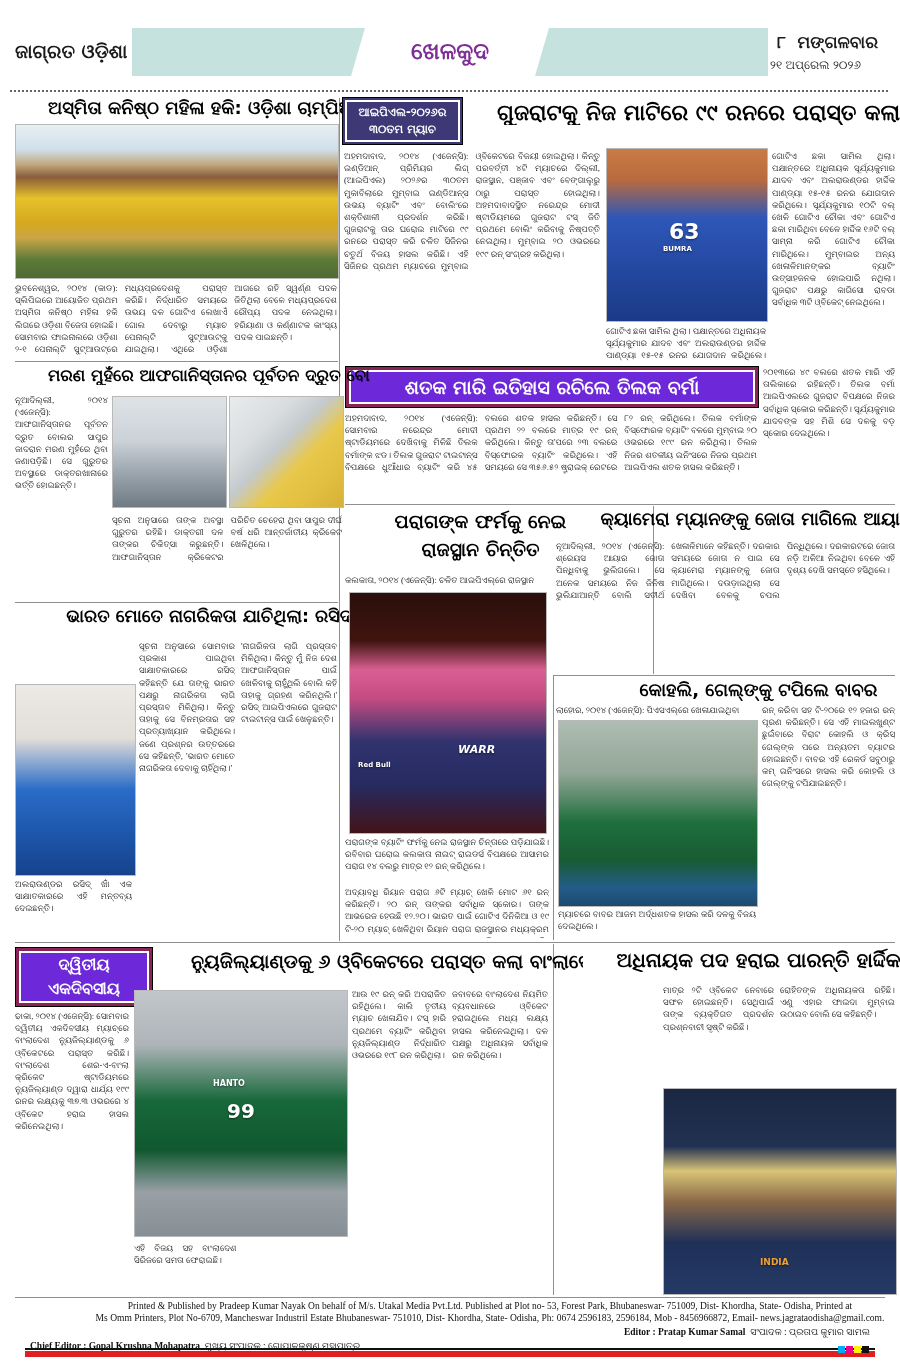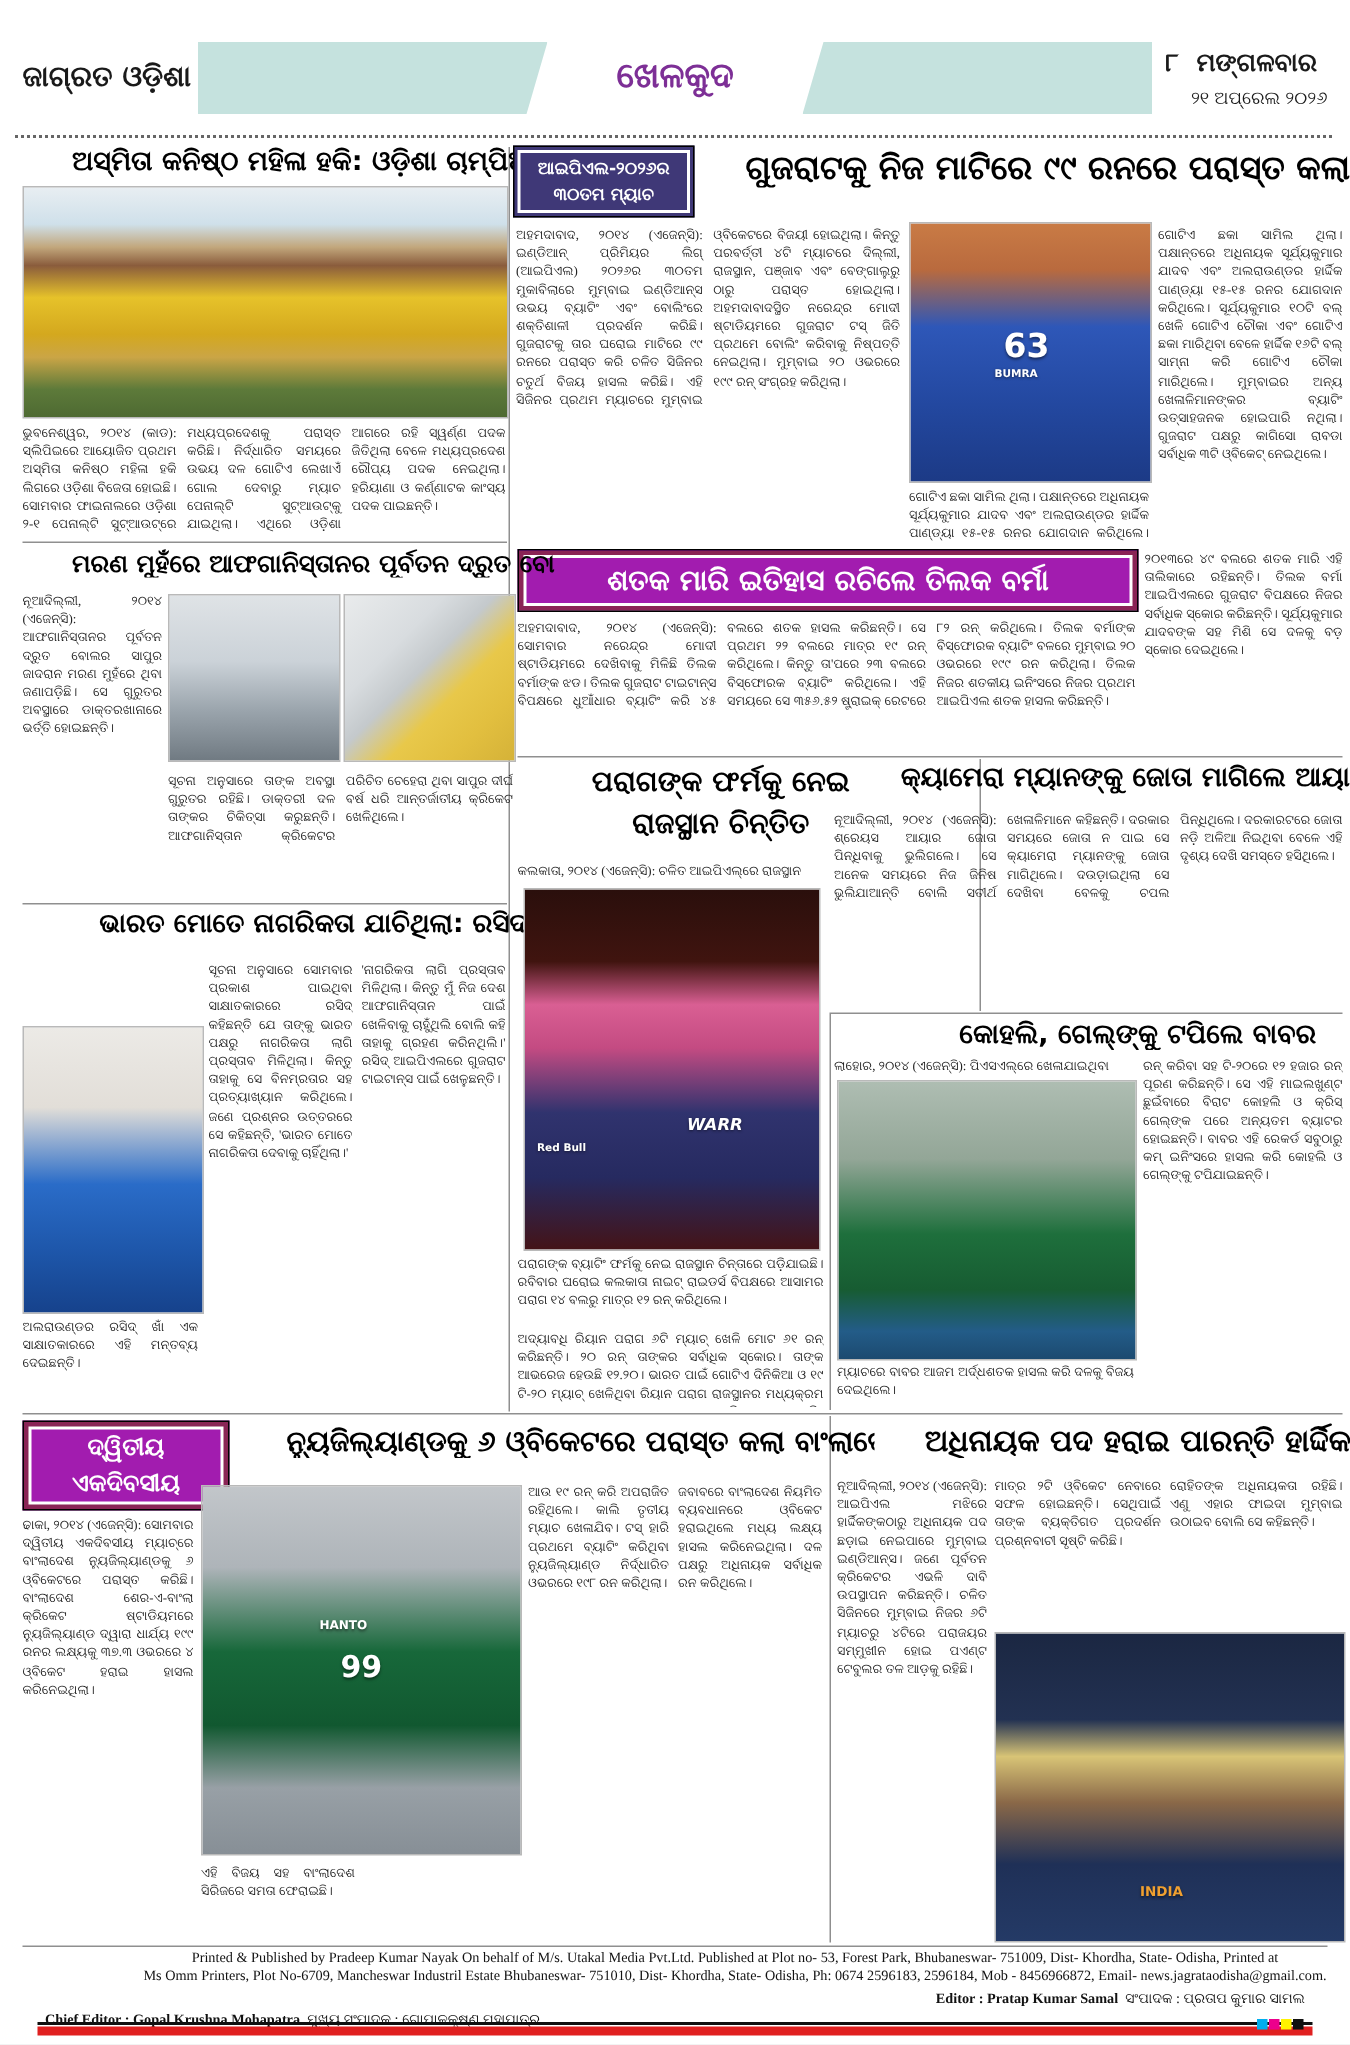--- a/index.html
+++ b/index.html
@@ -8,21 +8,21 @@
   .abs{position:absolute;}
   .hl{font-weight:bold;color:#000;white-space:nowrap;overflow:hidden;font-family:"DejaVu Sans",sans-serif;margin-left:33px;}
   .hl.center{text-align:center;}
   .bt{font-size:8.6px;line-height:1.42;text-align:justify;color:#222;
       font-family:"Liberation Serif",serif;overflow:hidden;}
   .cols2{column-count:2;column-gap:7px;}
   .cols3{column-count:3;column-gap:7px;}
   .photo{overflow:hidden;border:1px solid #b9b9b9;}
   .rule{background:#8f8f8f;}
   .dotted{border-top:2px dotted #666;}
-  .banner{background:#a21caf;border:1px solid #000;box-shadow:inset 0 0 0 3px #8a2456, inset 0 0 0 5px #fff;
+  .banner{background:#6d28d9;border:1px solid #000;box-shadow:inset 0 0 0 3px #8a2456, inset 0 0 0 5px #fff;
           color:#fff;display:flex;align-items:center;justify-content:center;flex-direction:column;
           font-weight:bold;font-family:"DejaVu Sans",sans-serif;}
   .iplbox{background:#3f3877;border:1px solid #000;box-shadow:inset 0 0 0 2px #3f3877, inset 0 0 0 4px #fff;
           color:#fff;display:flex;align-items:center;justify-content:center;flex-direction:column;
           font-weight:bold;font-family:"DejaVu Sans",sans-serif;}
   .teal{background:#c5e2de;}
   .jersey{position:absolute;color:#fff;font-weight:bold;font-family:"DejaVu Sans",sans-serif;
           text-shadow:0 1px 2px rgba(0,0,0,.5);}
   .footer-line{font-size:9.5px;text-align:center;color:#111;font-family:"Liberation Serif",serif;white-space:nowrap;margin-left:40px;}
   .ed{font-size:9.5px;color:#111;font-family:"Liberation Serif",serif;font-weight:bold;white-space:nowrap;}
@@ -33,21 +33,21 @@
 </head>
 <body>
 
 <div class="page">
 
   <div class="abs" style="left:15px;top:40px;font-size:19px;font-weight:bold;font-family:'DejaVu Sans',sans-serif;">ଜାଗ୍ରତ ଓଡ଼ିଶା</div>
   <div class="abs teal" style="left:132px;top:28px;width:233px;height:48px;clip-path:polygon(0 0,100% 0,94% 100%,0 100%);"></div>
   <div class="abs" style="left:370px;top:38px;width:160px;text-align:center;font-size:23px;font-weight:bold;color:#7d2f96;font-family:'DejaVu Sans',sans-serif;">ଖେଳକୁଦ</div>
   <div class="abs teal" style="left:535px;top:28px;width:233px;height:48px;clip-path:polygon(6% 0,100% 0,100% 100%,0 100%);"></div>
   <div class="abs" style="left:770px;top:32px;width:115px;text-align:center;font-size:17px;font-weight:bold;font-family:'DejaVu Sans',sans-serif;"><span>୮</span>&nbsp;&nbsp;<span>ମଙ୍ଗଳବାର</span></div>
-  <div class="abs" style="left:770px;top:58px;width:115px;text-align:right;font-size:12px;">୨୧ ଅପ୍ରେଲ ୨୦୨୬</div>
+  <div class="abs" style="left:770px;top:58px;width:115px;text-align:left;font-size:12px;">୨୧ ଅପ୍ରେଲ ୨୦୨୬</div>
   <div class="abs dotted" style="left:10px;top:90px;width:878px;"></div>
 
   <div class="abs rule" style="left:339px;top:98px;width:1px;height:843px;"></div>
   <div class="abs rule" style="left:15px;top:361px;width:323px;height:1px;"></div>
   <div class="abs rule" style="left:15px;top:602px;width:323px;height:1px;"></div>
   <div class="abs rule" style="left:345px;top:504px;width:550px;height:1px;"></div>
   <div class="abs rule" style="left:653px;top:506px;width:1px;height:168px;"></div>
   <div class="abs rule" style="left:553px;top:675px;width:342px;height:1px;"></div>
   <div class="abs rule" style="left:553px;top:676px;width:1px;height:264px;"></div>
   <div class="abs rule" style="left:15px;top:942px;width:880px;height:1px;"></div>
@@ -116,21 +116,20 @@
   <div class="abs bt" style="left:15px;top:1010px;width:114px;height:285px;">ଢାକା, ୨୦୧୪ (ଏଜେନ୍ସି): ସୋମବାର ଦ୍ୱିତୀୟ ଏକଦିବସୀୟ ମ୍ୟାଚ୍‌ରେ ବାଂଲାଦେଶ ନ୍ୟୁଜିଲ୍ୟାଣ୍ଡକୁ ୬ ଓ୍ବିକେଟରେ ପରାସ୍ତ କରିଛି। ବାଂଲାଦେଶ ଶେର-ଏ-ବାଂଲା କ୍ରିକେଟ ଷ୍ଟାଡିୟମରେ ନ୍ୟୁଜିଲ୍ୟାଣ୍ଡ ଦ୍ୱାରା ଧାର୍ଯ୍ୟ ୧୯୯ ରନର ଲକ୍ଷ୍ୟକୁ ୩୭.୩ ଓଭରରେ ୪ ଓ୍ବିକେଟ ହରାଇ ହାସଲ କରିନେଇଥିଲା।</div>
   <div class="abs photo" style="left:134px;top:990px;width:212px;height:245px;background:linear-gradient(180deg,#c2c6ca 0%,#aeb4b9 22%,#17683a 45%,#115830 65%,#98a0a6 82%,#878f96 100%);">
     <span class="jersey" style="left:92px;top:108px;font-size:20px;">99</span>
     <span class="jersey" style="left:78px;top:88px;font-size:8px;">HANTO</span>
   </div>
   <div class="abs bt" style="left:352px;top:988px;width:94px;height:307px;">ଆଉ ୧୯ ରନ୍ କରି ଅପରାଜିତ ରହିଥିଲେ। କାଲି ତୃତୀୟ ମ୍ୟାଚ ଖେଳାଯିବ। ଟସ୍ ହାରି ପ୍ରଥମେ ବ୍ୟାଟିଂ କରିଥିବା ନ୍ୟୁଜିଲ୍ୟାଣ୍ଡ ନିର୍ଦ୍ଧାରିତ ଓଭରରେ ୧୯୮ ରନ କରିଥିଲା।</div>
   <div class="abs bt cols2" style="left:134px;top:1242px;width:212px;height:53px;">ଏହି ବିଜୟ ସହ ବାଂଲାଦେଶ ସିରିଜରେ ସମତା ଫେରାଇଛି।</div>
   <div class="abs bt" style="left:452px;top:988px;width:96px;height:307px;">ଜବାବରେ ବାଂଲାଦେଶ ନିୟମିତ ବ୍ୟବଧାନରେ ଓ୍ବିକେଟ ହରାଇଥିଲେ ମଧ୍ୟ ଲକ୍ଷ୍ୟ ହାସଲ କରିନେଇଥିଲା। ଦଳ ପକ୍ଷରୁ ଅଧିନାୟକ ସର୍ବାଧିକ ରନ କରିଥିଲେ।</div>
 
   <div class="abs hl center" style="left:556px;top:948px;width:339px;font-size:20px;">ଅଧିନାୟକ ପଦ ହରାଇ ପାରନ୍ତି ହାର୍ଦ୍ଦିକ</div>
-  <div class="abs bt" style="left:558px;top:984px;width:100px;height:311px;">ନୂଆଦିଲ୍ଲୀ, ୨୦୧୪ (ଏଜେନ୍ସି): ଆଇପିଏଲ ମଝିରେ ହାର୍ଦ୍ଦିକଙ୍କଠାରୁ ଅଧିନାୟକ ପଦ ଛଡ଼ାଇ ନେଇପାରେ ମୁମ୍ବାଇ ଇଣ୍ଡିଆନ୍ସ। ଜଣେ ପୂର୍ବତନ କ୍ରିକେଟର ଏଭଳି ଦାବି ଉପସ୍ଥାପନ କରିଛନ୍ତି। ଚଳିତ ସିଜିନରେ ମୁମ୍ବାଇ ନିଜର ୬ଟି ମ୍ୟାଚରୁ ୪ଟିରେ ପରାଜୟର ସମ୍ମୁଖୀନ ହୋଇ ପଏଣ୍ଟ ଟେବୁଲର ତଳ ଆଡ଼କୁ ରହିଛି।</div>
   <div class="abs bt" style="left:663px;top:984px;width:111px;height:98px;">ମାତ୍ର ୨ଟି ଓ୍ବିକେଟ ନେବାରେ ସଫଳ ହୋଇଛନ୍ତି। ସେଥିପାଇଁ ତାଙ୍କ ବ୍ୟକ୍ତିଗତ ପ୍ରଦର୍ଶନ ପ୍ରଶ୍ନବାଚୀ ସୃଷ୍ଟି କରିଛି।</div>
   <div class="abs bt" style="left:780px;top:984px;width:115px;height:98px;">ରୋହିତଙ୍କ ଅଧିନାୟକତା ରହିଛି। ଏଣୁ ଏହାର ଫାଇଦା ମୁମ୍ବାଇ ଉଠାଇବ ବୋଲି ସେ କହିଛନ୍ତି।</div>
   <div class="abs photo" style="left:663px;top:1088px;width:232px;height:205px;background:linear-gradient(180deg,#1b2742 0%,#223152 28%,#d8c476 40%,#8a6848 55%,#1f3057 75%,#243a66 100%);">
     <span class="jersey" style="left:96px;top:168px;font-size:9px;color:#f0a030;">INDIA</span>
   </div>
 
   <div class="abs rule" style="left:15px;top:1297px;width:870px;height:1px;"></div>
   <div class="abs footer-line" style="left:0px;top:1301px;width:900px;">Printed &amp; Published by Pradeep Kumar Nayak On behalf of M/s. Utakal Media Pvt.Ltd. Published at Plot no- 53, Forest Park, Bhubaneswar- 751009, Dist- Khordha, State- Odisha, Printed at</div>
   <div class="abs footer-line" style="left:0px;top:1313px;width:900px;">Ms Omm Printers, Plot No-6709, Mancheswar Industril Estate Bhubaneswar- 751010, Dist- Khordha, State- Odisha, Ph: 0674 2596183, 2596184, Mob - 8456966872, Email- news.jagrataodisha@gmail.com.</div>
   <div class="abs ed" style="left:30px;top:1327px;margin-top:14px;"><span>Chief Editor : Gopal Krushna Mohapatra</span>&nbsp;&nbsp;<span style="font-weight:normal;">ମୁଖ୍ୟ ସଂପାଦକ : ଗୋପାଳକୃଷ୍ଣ ମହାପାତ୍ର</span></div>

